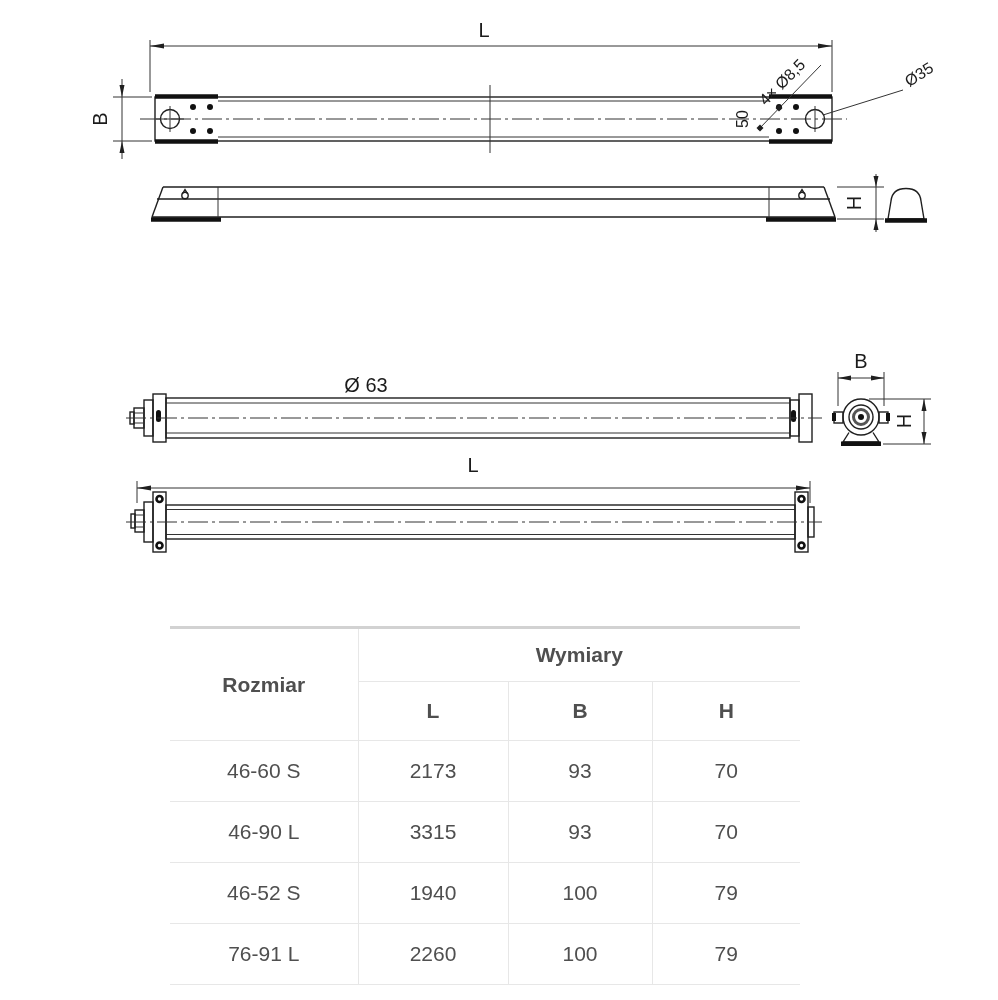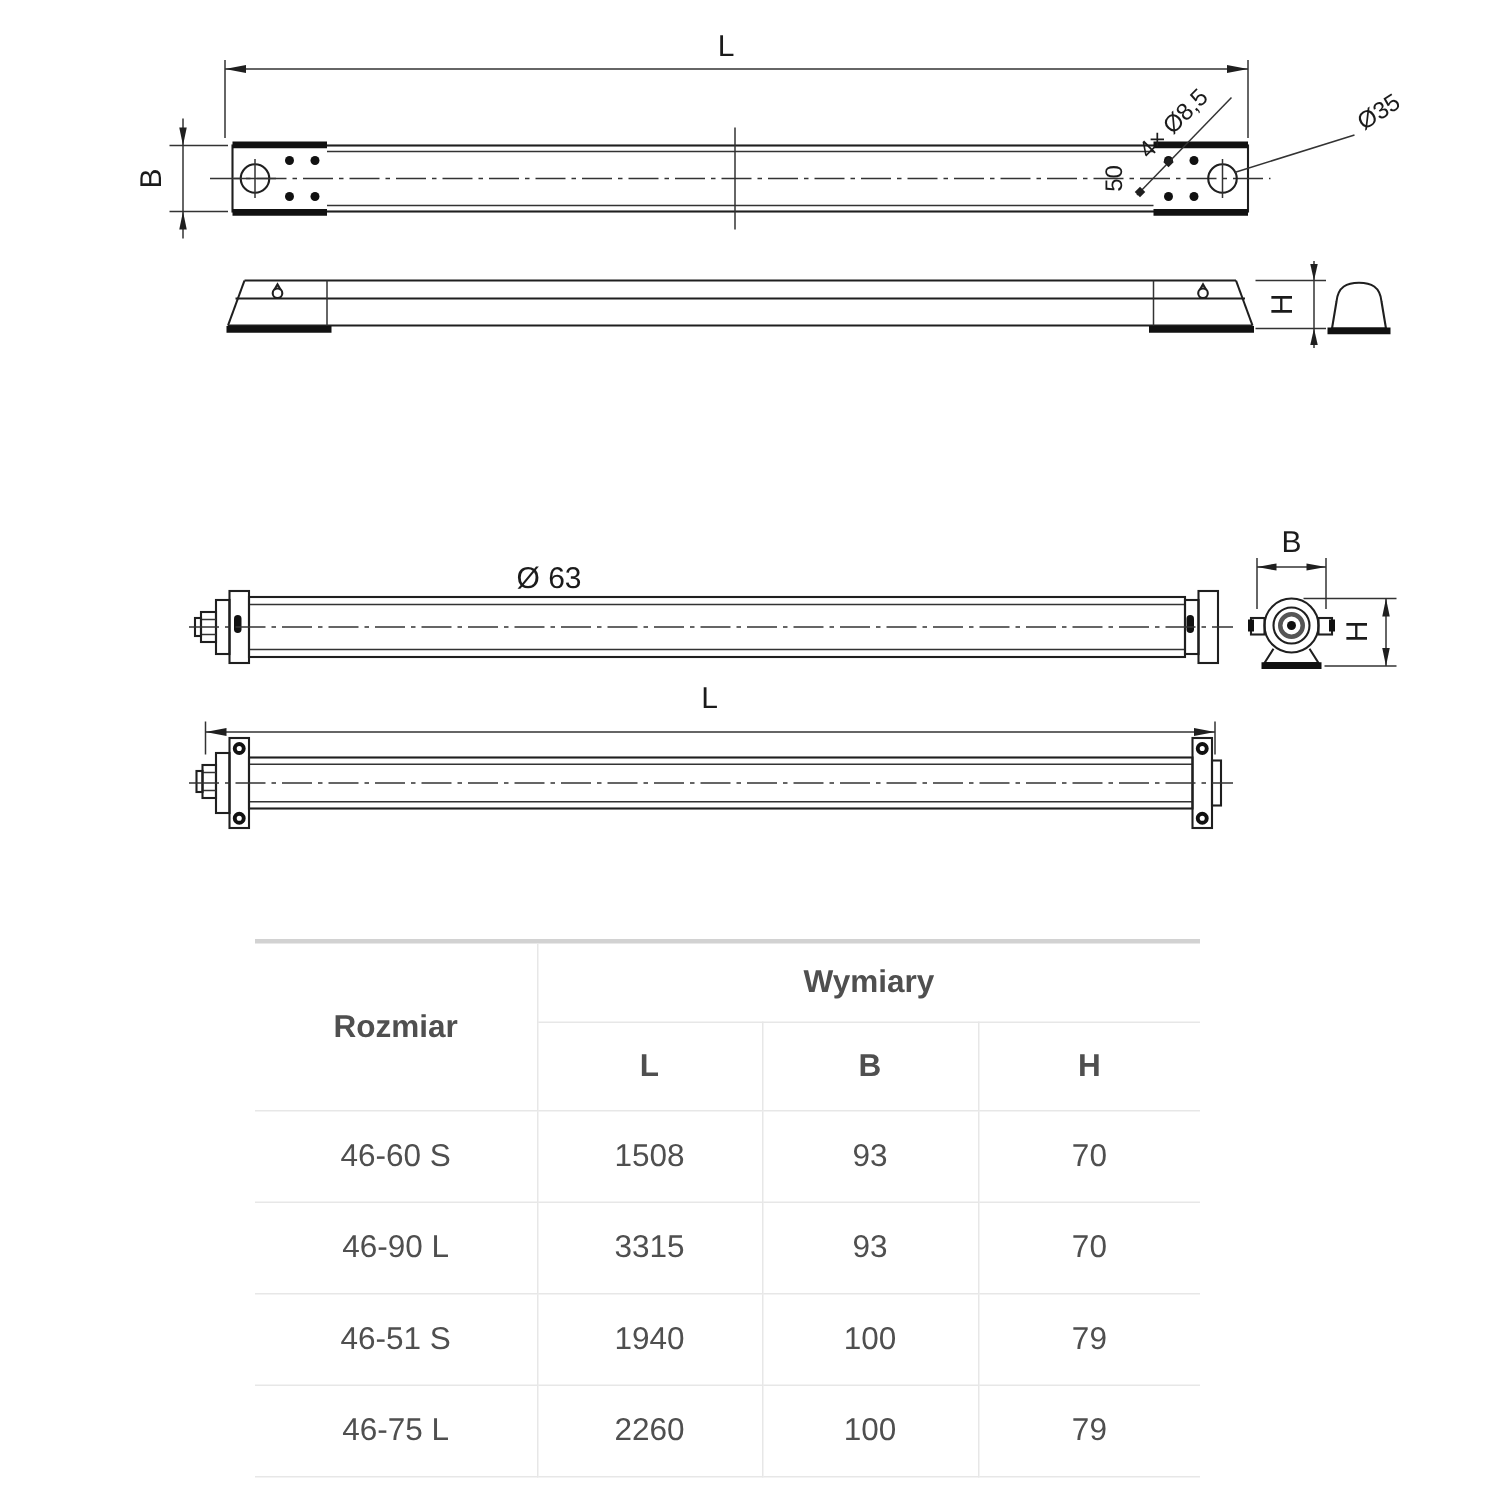--- a/index.html
+++ b/index.html
@@ -233,37 +233,37 @@
       </tr>
       <tr class="hrow2">
         <th>L</th>
         <th>B</th>
         <th>H</th>
       </tr>
     </thead>
     <tbody>
       <tr>
         <td>46-60 S</td>
-        <td>1508</td>
+        <td>2173</td>
         <td>93</td>
         <td>70</td>
       </tr>
       <tr>
         <td>46-90 L</td>
         <td>3315</td>
         <td>93</td>
         <td>70</td>
       </tr>
       <tr>
-        <td>46-51 S</td>
+        <td>46-52 S</td>
         <td>1940</td>
         <td>100</td>
         <td>79</td>
       </tr>
       <tr>
-        <td>46-75 L</td>
+        <td>76-91 L</td>
         <td>2260</td>
         <td>100</td>
         <td>79</td>
       </tr>
     </tbody>
   </table>
 </div>
 
 </body></html>

